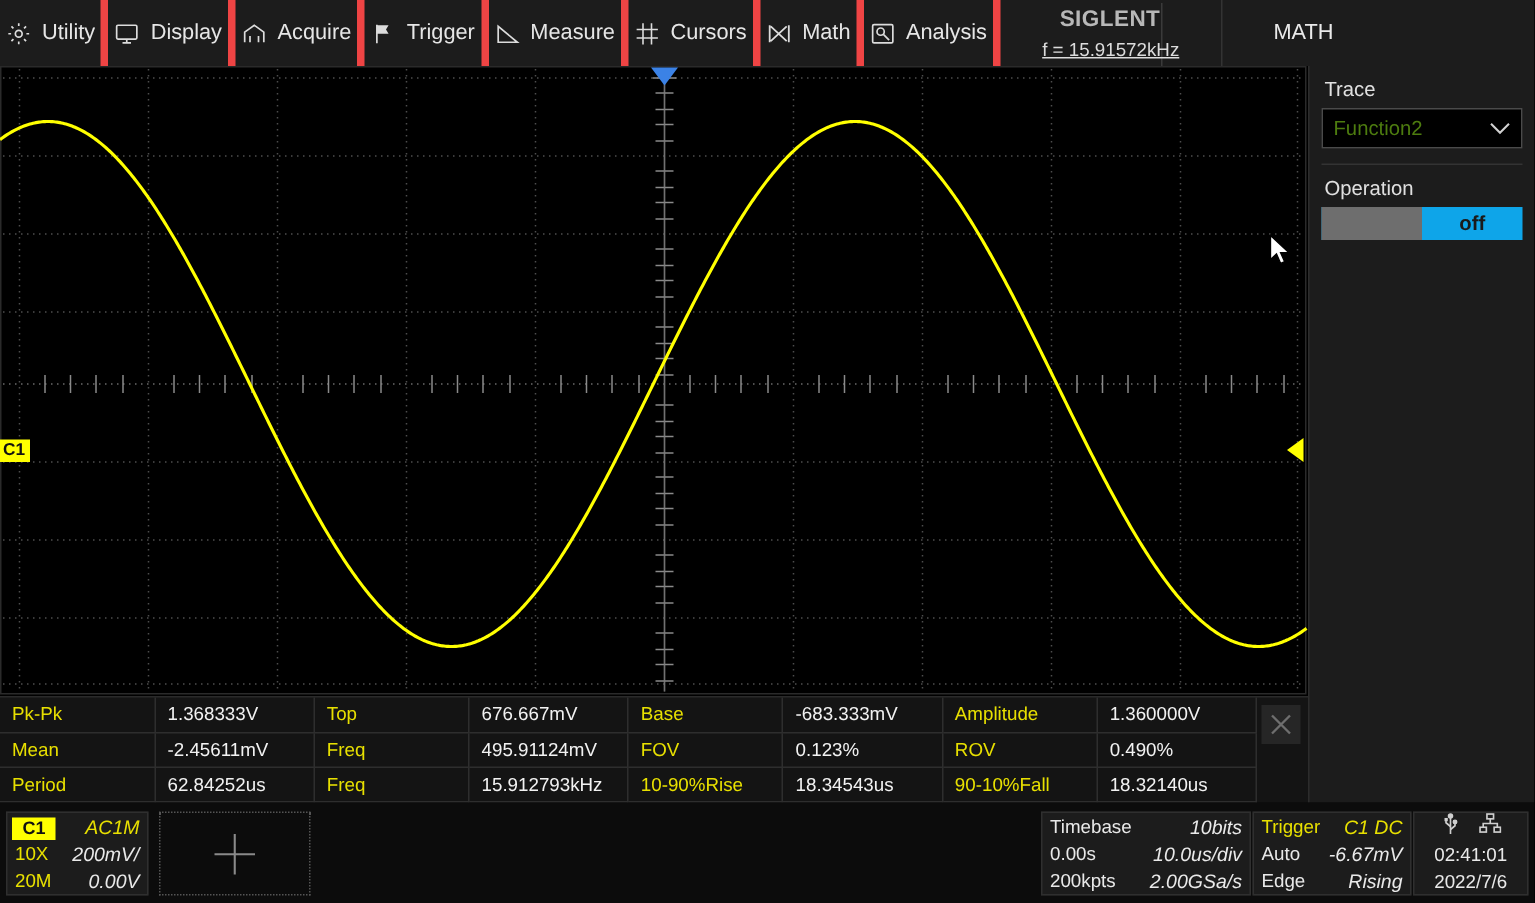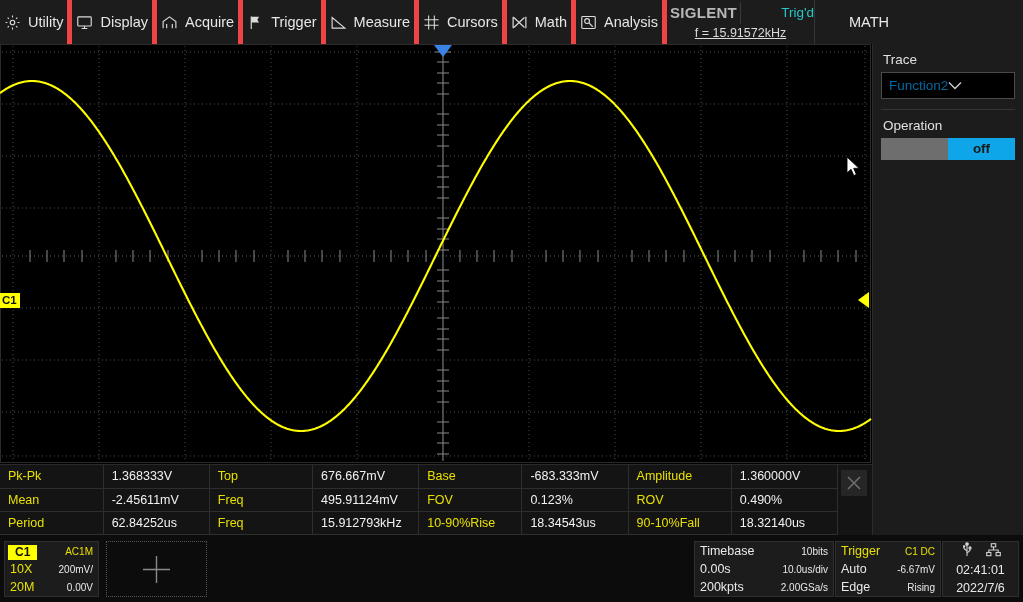--- a/index.html
+++ b/index.html
@@ -34,21 +34,21 @@
   }
   .menu-item .ico { display: flex; align-items: center; width: 17px; height: 17px; }
   .menu-item .ico svg { width: 17px; height: 17px; display: block; }
 
   #brandbox {
     width: 148px;
     border-right: 1px solid #333;
     display: flex; flex-direction: column;
     padding-top: 2px;
   }
-  #brandrow { display: flex; height: 22px; align-items: center; }
+  #brandrow { display: flex; height: 22px; align-items: center; flex-direction: column; }
   #siglent-logo {
     flex: 0 0 74px;
     text-align: center;
     color: #b8b8b8;
     font-size: 15px;
     font-weight: bold;
     letter-spacing: 0.3px;
     font-family: "Liberation Sans", sans-serif;
     border-right: 1px solid #3a3a3a;
     line-height: 22px;
@@ -90,22 +90,23 @@
     color: #e0e0e0;
     font-size: 13.5px;
     margin-bottom: 5px;
     padding-left: 2px;
   }
   #trace-select {
     height: 27px;
     background: #000;
     border: 1px solid #4a4a4a;
     display: flex; align-items: center;
+    justify-content: space-between;
     padding: 0 7px;
-    color: #0369a1;
+    color: #4d7c0f;
     font-size: 13.5px;
     cursor: pointer;
   }
   #panel-divider {
     height: 1px; background: #333;
     margin: 9px 0 8px 0;
   }
   #op-toggle {
     height: 22px;
     display: flex;
@@ -200,21 +201,21 @@
     width: 1023px; height: 67px;
     background: #0c0c0c;
   }
   .sbox {
     position: absolute; top: 6px;
     background: #1c1c1c;
     border: 1px solid #2f2f2f;
   }
   .srow { display: flex; height: 18px; align-items: center; }
   .sL { padding-left: 5px; font-size: 12.5px; white-space: nowrap; }
-  .sR { margin-left: auto; padding-right: 5px; font-size: 10px; white-space: nowrap; }
+  .sR { margin-left: auto; padding-right: 5px; font-size: 13px; white-space: nowrap; font-style: italic; }
 
   #ch1box { left: 4px; width: 95px; height: 56px; }
   #ch1-tag {
     background: #ffff00; color: #111;
     font-weight: bold; font-size: 12px;
     padding: 0 7px; margin: 2px 0 0 3px;
     line-height: 15px;
   }
   .ylw { color: #e8e000; }
   .wht { color: #e9e9e9; }

